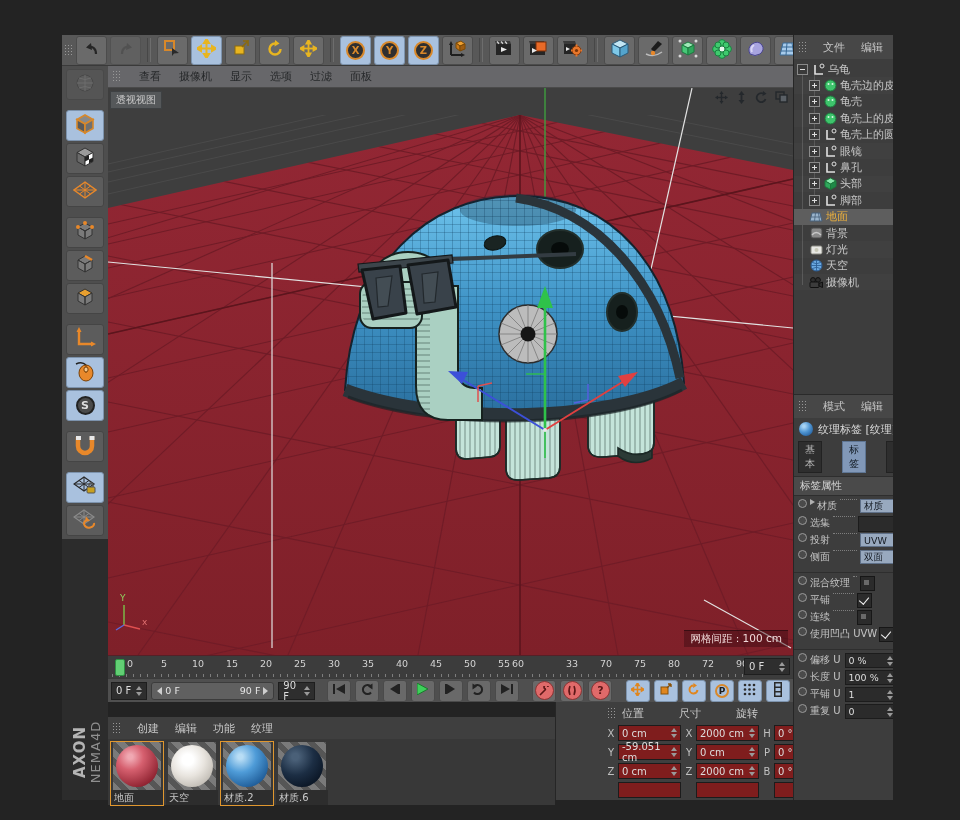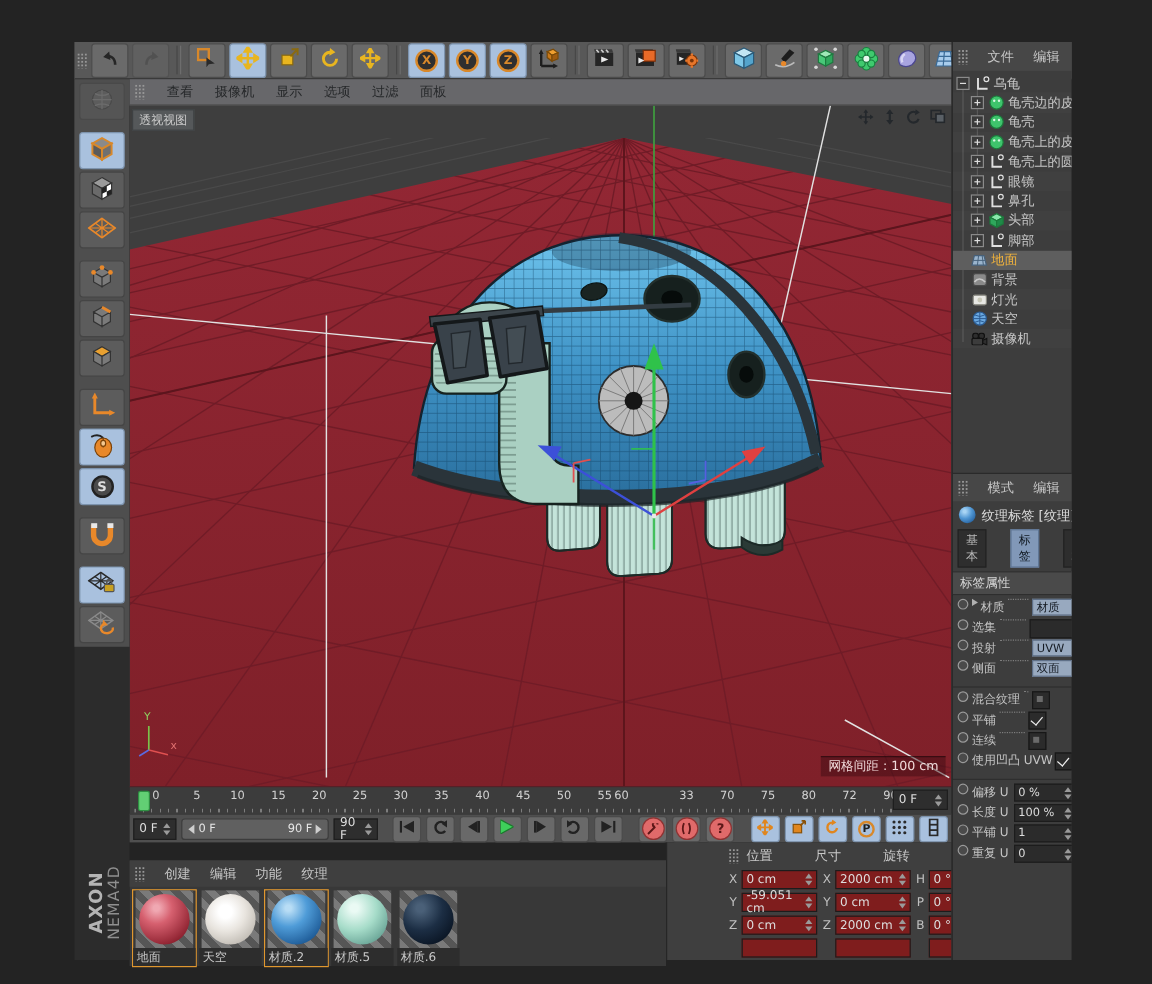--- a/index.html
+++ b/index.html
@@ -890,26 +890,20 @@
           <div class="matname">天空</div>
         </div>
       <div class="mat selected">
           <div class="thumb">
             <div class="sphere s2"></div>
           </div>
           <div class="matname">材质.2</div>
         </div>
       <div class="mat">
           <div class="thumb">
-            <div class="sphere s5"></div>
-          </div>
-          <div class="matname">材质.5</div>
-        </div>
-      <div class="mat">
-          <div class="thumb">
             <div class="sphere s6"></div>
           </div>
           <div class="matname">材质.6</div>
         </div>
     </div>
   </div>
 
   <div class="coordmgr">
     <div class="coordhead">
       <div class="handle" style="margin-right:6px"></div>

